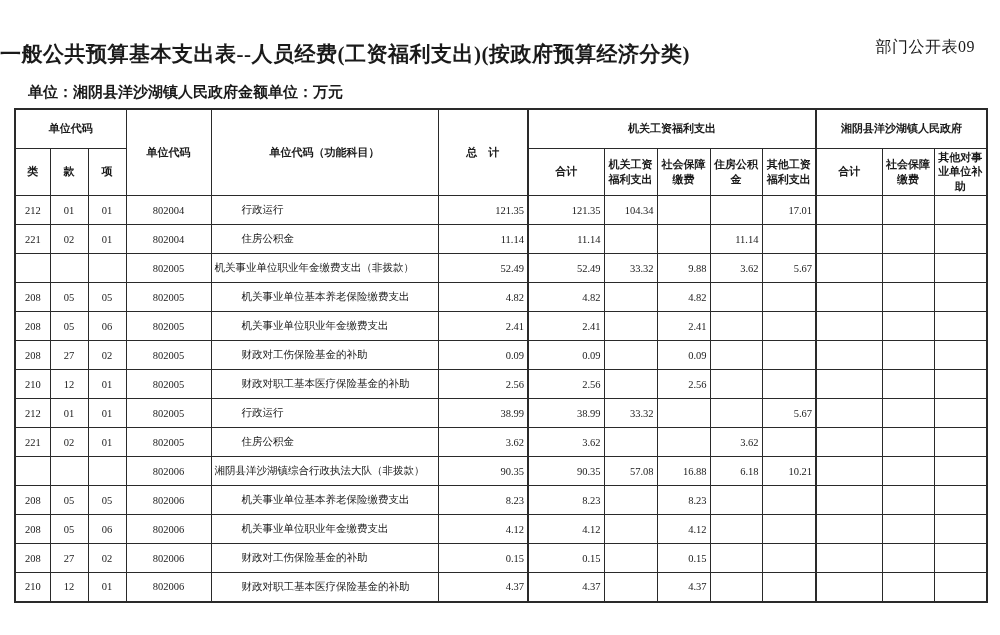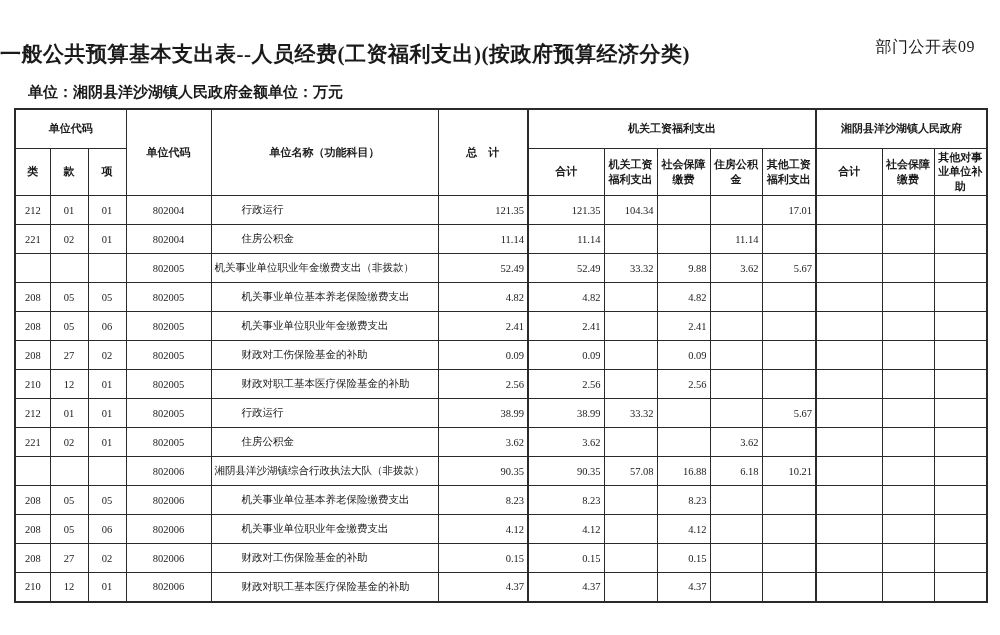--- a/index.html
+++ b/index.html
@@ -83,21 +83,21 @@
     <col style="width:52px">
       <col style="width:54px">
     <col style="width:66px">
       <col style="width:52px">
       <col style="width:53px">
   </colgroup>
   <thead>
     <tr class="h1">
       <th colspan="3">单位代码</th>
       <th rowspan="2">单位代码</th>
-      <th rowspan="2">单位名称（功能科目）</th>
+      <th rowspan="2">单位代码（功能科目）</th>
       <th rowspan="2">总　计</th>
       <th colspan="5" class="grp-l">机关工资福利支出</th>
       <th colspan="3" class="grp-l">湘阴县洋沙湖镇人民政府</th>
     </tr>
     <tr class="h2">
       <th>类</th>
       <th>款</th>
       <th>项</th>
       <th class="grp-l">合计</th>
       <th>机关工资福利支出</th>

